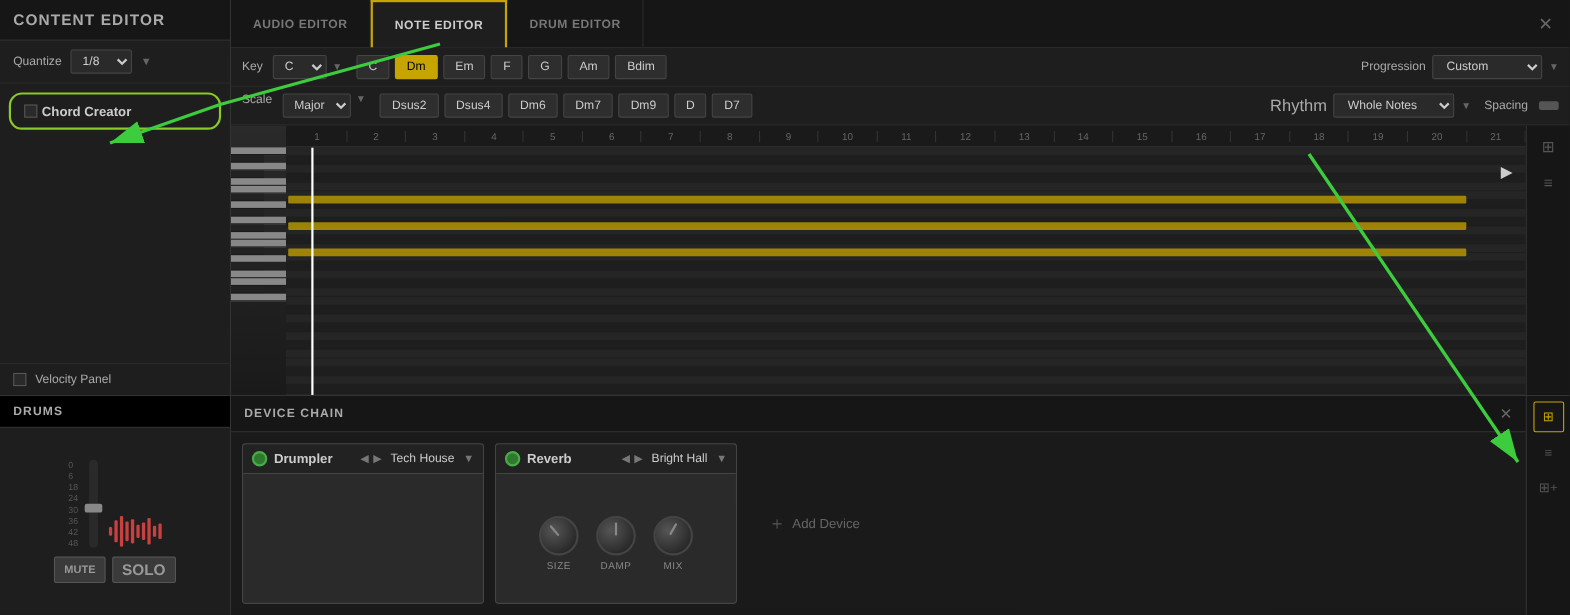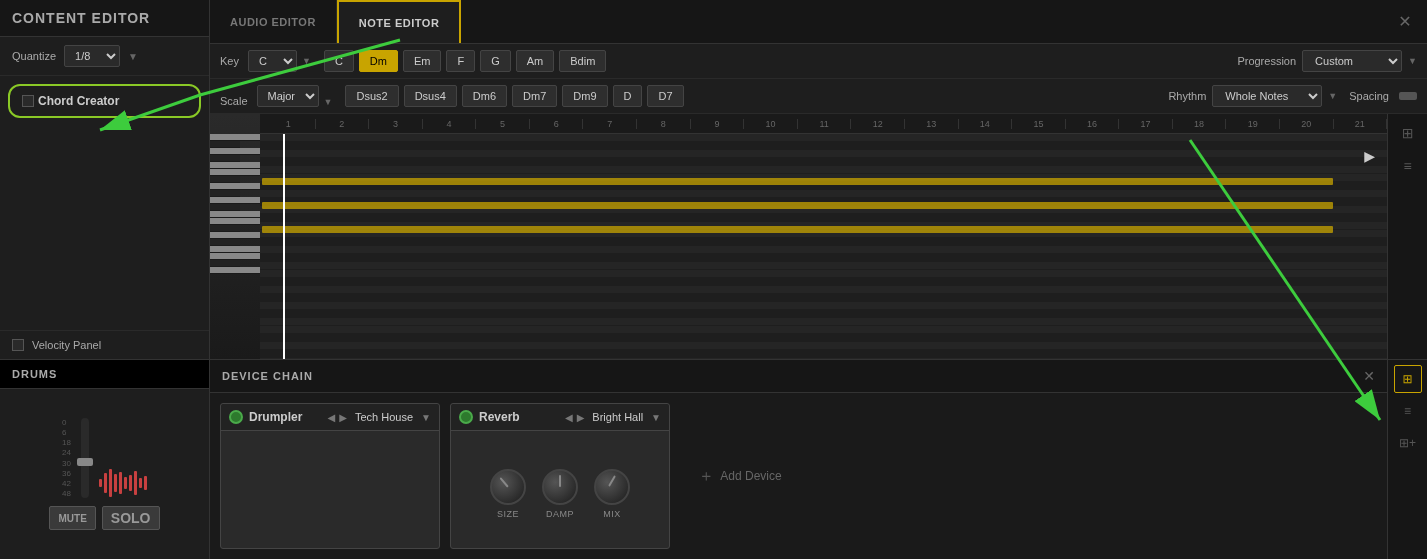--- a/index.html
+++ b/index.html
@@ -213,21 +213,21 @@
       padding: 3px 8px;
       font-size: 11px;
       cursor: pointer;
       border-radius: 2px;
       min-width: 100px;
     }
 
     
     .scale-row {
       display: flex;
-      align-items: flex-end;
+      align-items: flex-start;
       padding: 6px 10px;
       gap: 5px;
       border-bottom: 1px solid #2a2a2a;
       background: #1e1e1e;
     }
 
     .scale-label {
       color: #aaa;
       font-size: 11px;
       margin-right: 4px;
@@ -245,21 +245,21 @@
 
     .rhythm-area {
       display: flex;
       align-items: center;
       margin-left: auto;
       gap: 6px;
     }
 
     .rhythm-label {
       color: #aaa;
-      font-size: 11px;
+      font-size: 15px;
     }
 
     .rhythm-select {
       background: #2a2a2a;
       border: 1px solid #444;
       color: #ccc;
       padding: 3px 8px;
       font-size: 11px;
       cursor: pointer;
       border-radius: 2px;
@@ -741,20 +741,23 @@
     </div>
 
     <div class="main-editor">
 
       <div class="tab-bar">
         <div class="tab">
           <span>AUDIO EDITOR</span>
         </div>
         <div class="tab active">
           <span>NOTE EDITOR</span>
+        </div>
+        <div class="tab">
+          <span>DRUM EDITOR</span>
         </div>
         <div class="tab-spacer"></div>
         <div class="close-btn">
           <span>✕</span>
         </div>
       </div>
 
       <div class="chord-keys-row">
         <span class="key-label">Key</span>
         <select class="key-select">

